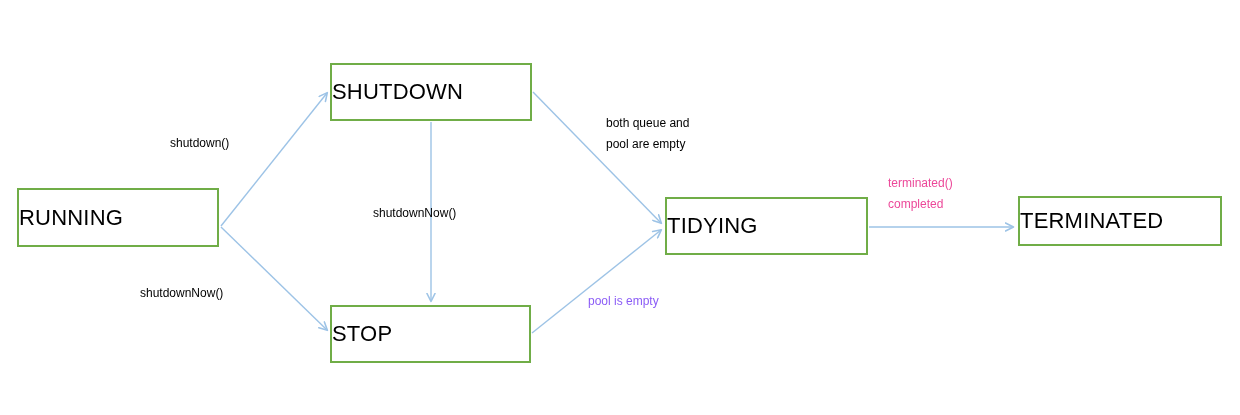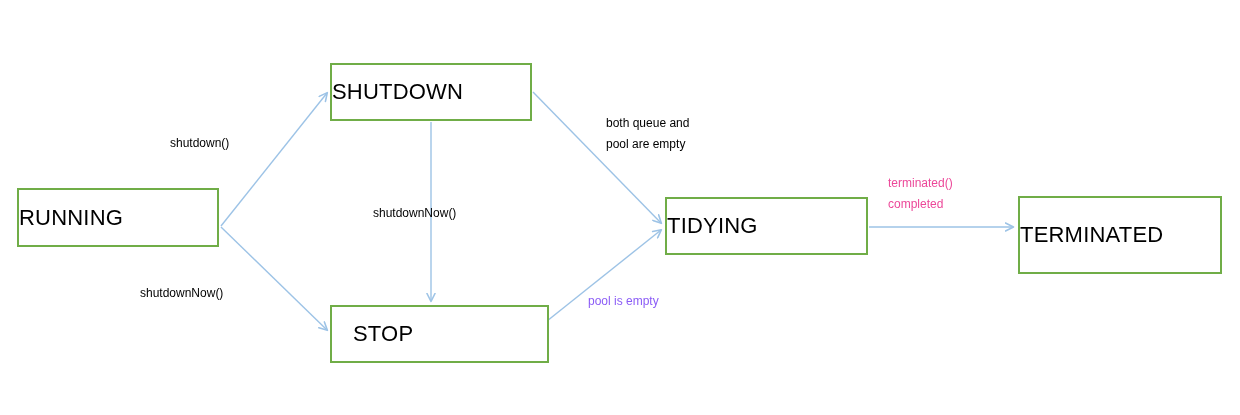--- a/index.html
+++ b/index.html
@@ -53,27 +53,27 @@
         <line x1="869" y1="227" x2="1013" y2="227" stroke="#9DC3E6" stroke-width="1.4" marker-end="url(#arrowhead)"></line>
       </g>
   </svg>
   <div id="node-group">
       <div class="node" style="left: 17px; top: 188px; width: 202px; height: 59px; border: 2px solid rgb(112, 173, 71); background: rgb(255, 255, 255);">
         <span>RUNNING</span>
       </div>
       <div class="node" style="left: 330px; top: 63px; width: 202px; height: 58px; border: 2px solid rgb(112, 173, 71); background: rgb(255, 255, 255);">
         <span>SHUTDOWN</span>
       </div>
-      <div class="node" style="left: 330px; top: 305px; width: 219px; height: 58px; border: 2px solid rgb(112, 173, 71); background: rgb(255, 255, 255); padding-left: 21px;">
+      <div class="node" style="left: 330px; top: 305px; width: 201px; height: 58px; border: 2px solid rgb(112, 173, 71); background: rgb(255, 255, 255);">
         <span>STOP</span>
       </div>
       <div class="node" style="left: 665px; top: 197px; width: 203px; height: 58px; border: 2px solid rgb(112, 173, 71); background: rgb(255, 255, 255);">
         <span>TIDYING</span>
       </div>
-      <div class="node" style="left: 1018px; top: 196px; width: 204px; height: 78px; border: 2px solid rgb(112, 173, 71); background: rgb(255, 255, 255);">
+      <div class="node" style="left: 1018px; top: 196px; width: 204px; height: 50px; border: 2px solid rgb(112, 173, 71); background: rgb(255, 255, 255);">
         <span>TERMINATED</span>
       </div>
     </div>
   <div id="label-group">
       <div class="edge-label" style="left: 170px; top: 133px; color: rgb(0, 0, 0);">shutdown()</div>
       <div class="edge-label" style="left: 140px; top: 283px; color: rgb(0, 0, 0);">shutdownNow()</div>
       <div class="edge-label" style="left: 373px; top: 203px; color: rgb(0, 0, 0);">shutdownNow()</div>
       <div class="edge-label" style="left: 606px; top: 113px; color: rgb(0, 0, 0);">both queue and
 pool are empty</div>
       <div class="edge-label" style="left: 588px; top: 291px; color: #8b5cf6;">pool is empty</div>

